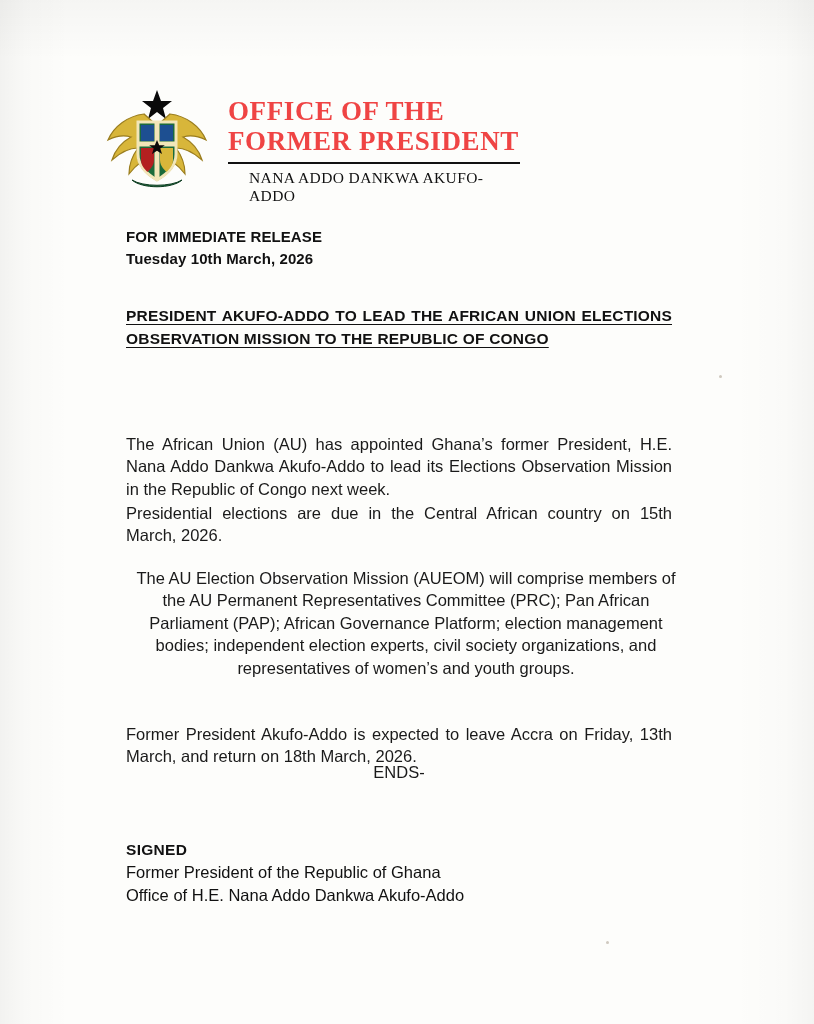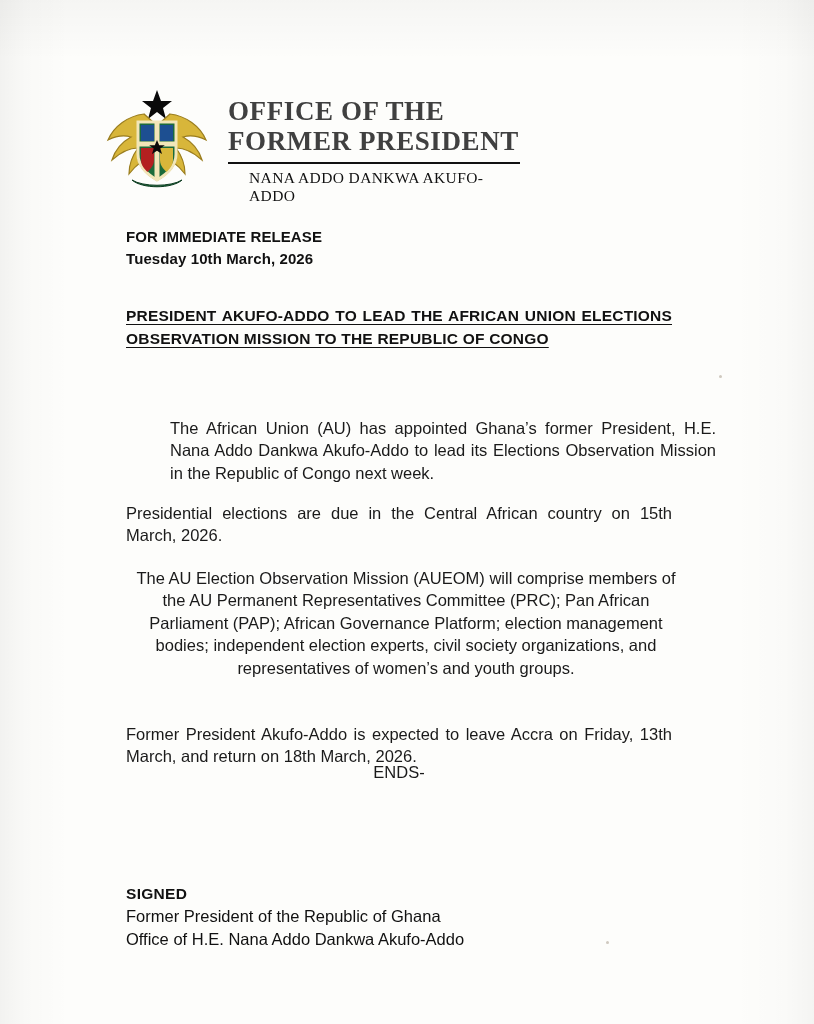--- a/index.html
+++ b/index.html
@@ -57,21 +57,21 @@
   .head-text {
     margin-left: 12px;
     padding-top: 8px;
   }
   .head-line1, .head-line2 {
     font-family: "Liberation Serif", serif;
     font-weight: bold;
     font-size: 27px;
     letter-spacing: 0.6px;
     line-height: 30px;
-    color: #404040;
+    color: #ef4444;
   }
   .head-rule {
     width: 292px;
     height: 2px;
     background: #111;
     margin: 6px 0 5px 0;
   }
   .head-sub {
     font-family: "Liberation Serif", serif;
     font-size: 15.5px;
@@ -105,34 +105,33 @@
   }
   .para {
     position: absolute;
     left: 126px;
     width: 546px;
     font-size: 16.5px;
     line-height: 22.6px;
     text-align: justify;
     color: #1a1a1a;
   }
-  .para.p1 { top: 400px; margin-left: 44px; }
+  .para.p1 { top: 416px; }
   .para.p2 { top: 485px; }
   .para.p3 { top: 550px; width: 560px; text-align: center; }
   .para.p4 { top: 706px; }
   .para.ends { top: 744px; text-align: center; }
 
   .signed-block {
     position: absolute;
     left: 126px;
     top: 838px;
     width: 546px;
     font-size: 16.5px;
     line-height: 23px;
-    margin-top: 44px;
   }
   .signed-label {
     font-weight: bold;
     font-size: 15.5px;
     letter-spacing: 0.3px;
   }
   .speck {
     position: absolute;
     width: 3px;
     height: 3px;

